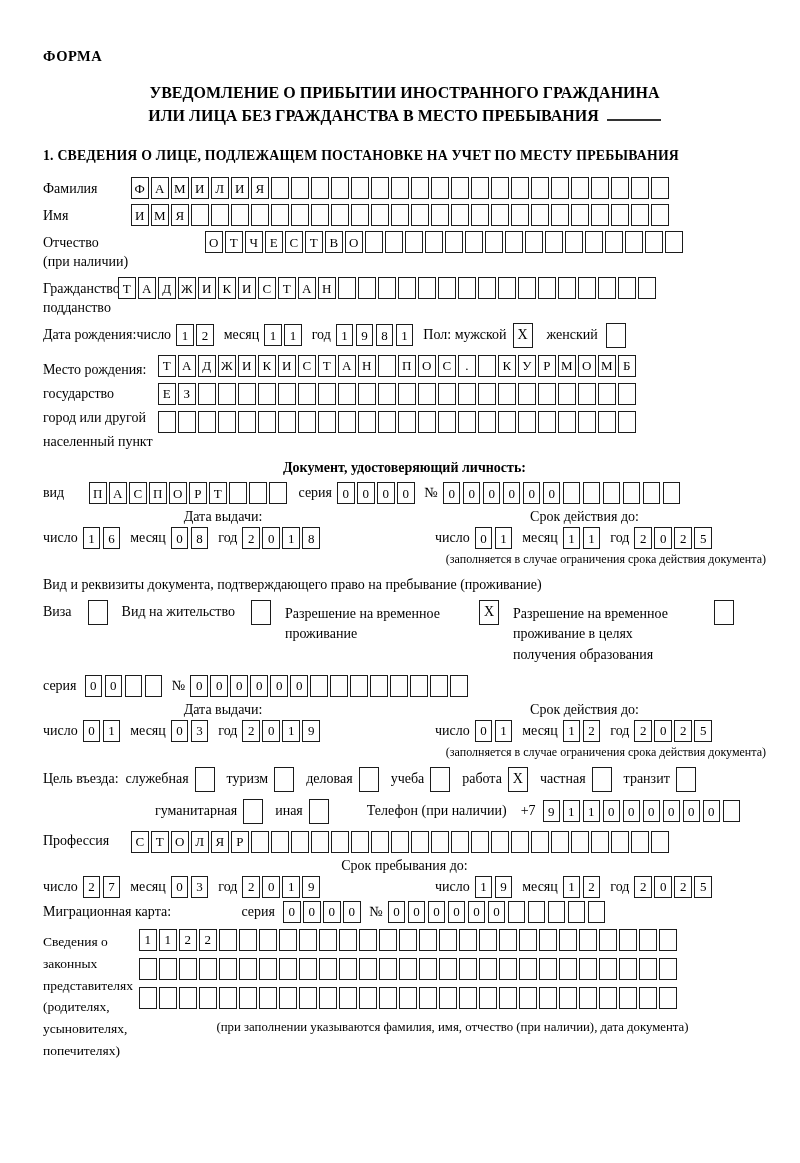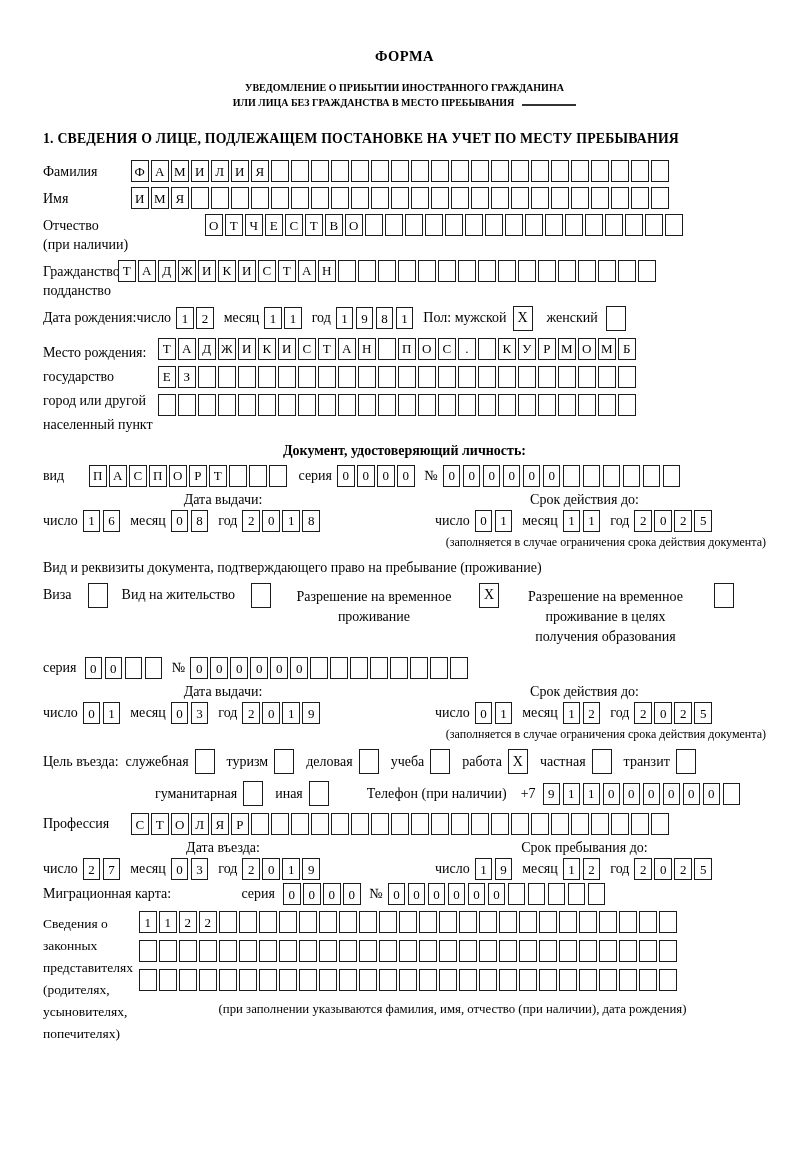--- a/index.html
+++ b/index.html
@@ -6,24 +6,24 @@
   html, body { width: 800px; }
   body {
     height: 1163px; overflow: hidden; background: #ffffff; color: #000;
     font-family: "Liberation Serif", "DejaVu Serif", serif; font-size: 14px;
   }
   .page { padding: 34px 34px 16px 43px; }
 
   
   .appendix { margin-left: 522px; line-height: 1.32; font-size: 13.5px; }
   .appendix .rev { margin-top: 4px; font-size: 13px; }
-  .form-word { text-align: center; font-weight: bold; font-size: 14.5px; margin-top: 14px; letter-spacing: .5px; }
+  .form-word { text-align: left; font-weight: bold; font-size: 14.5px; margin-top: 14px; letter-spacing: .5px; }
 
   
-  .title { text-align: center; font-weight: bold; font-size: 10px; margin-top: 16px; line-height: 1.45; }
+  .title { text-align: center; font-weight: bold; font-size: 16px; margin-top: 16px; line-height: 1.45; }
   .title-blank { display: inline-block; width: 54px; border-bottom: 2px solid #333; height: .9em; margin-left: 8px; }
   .section-heading { text-align: left; font-weight: bold; font-size: 13.8px; margin-top: 21px; letter-spacing: .2px; }
 
   
   .cells { display: inline-flex; gap: 2.5px; vertical-align: middle; flex: none; }
   .cell {
     flex: none; width: 17.5px; height: 22px; border: 1.6px solid #1c1c1c;
     display: inline-flex; align-items: center; justify-content: center;
     font-size: 13px; line-height: 1; background: #fff;
   }
@@ -51,21 +51,21 @@
   .note-right { text-align: right; font-size: 12px; margin: 0 0 7px; }
 
   .doc-heading { text-align: center; font-weight: bold; margin: 6px 0 6px; }
 
   .intro { line-height: 1.55; margin: 4px 0 4px; }
 
   
   .res-opts { display: flex; align-items: flex-start; margin: 4px 0 10px; }
   .res-opts .opt { display: flex; align-items: flex-start; margin-right: 14px; gap: 8px; }
   .res-opts .opt .olabel { padding-top: 4px; margin-right: 8px; }
-  .res-opts .opt .olabel.center { text-align: center; line-height: 1.45; }
+  .res-opts .opt .olabel.center { line-height: 1.45; }
   .ow178 { width: 178px; }
   .ow185 { width: 185px; }
 
   
   .purpose { display: flex; align-items: center; flex-wrap: nowrap; margin-bottom: 7px; }
   .purpose .plabel { margin-right: 7px; }
   .purpose .popt { display: flex; align-items: center; margin-right: 12px; }
   .purpose .popt .olabel { margin-right: 6px; }
   .indent112 { margin-left: 112px; }
   .phone-label { margin: 0 14px 0 26px; }
@@ -660,21 +660,20 @@
           <span class="cell"></span>
           <span class="cell"></span>
           <span class="cell"></span>
           <span class="cell"></span>
           <span class="cell"></span>
           <span class="cell"></span>
         </span>
     </div>
 
     <div class="dp-head">
-      <span class="h1">Дата въезда:</span>
       <span class="h2">Срок пребывания до:</span>
     </div>
     <div class="dp-row">
       <span class="half1">
         <span class="dl">число</span>
         <span class="cells">
             <span class="cell">2</span>
             <span class="cell">7</span>
           </span>
         <span class="gap10"></span>
@@ -832,18 +831,18 @@
               <span class="cell"></span>
               <span class="cell"></span>
               <span class="cell"></span>
               <span class="cell"></span>
               <span class="cell"></span>
               <span class="cell"></span>
               <span class="cell"></span>
               <span class="cell"></span>
             </span>
         </span>
-        <div class="rep-note">(при заполнении указываются фамилия, имя, отчество (при наличии), дата рождения)</div>
+        <div class="rep-note">(при заполнении указываются фамилия, имя, отчество (при наличии), дата документа)</div>
       </div>
     </div>
 
   </div>
 </div>
 
 </body></html>

